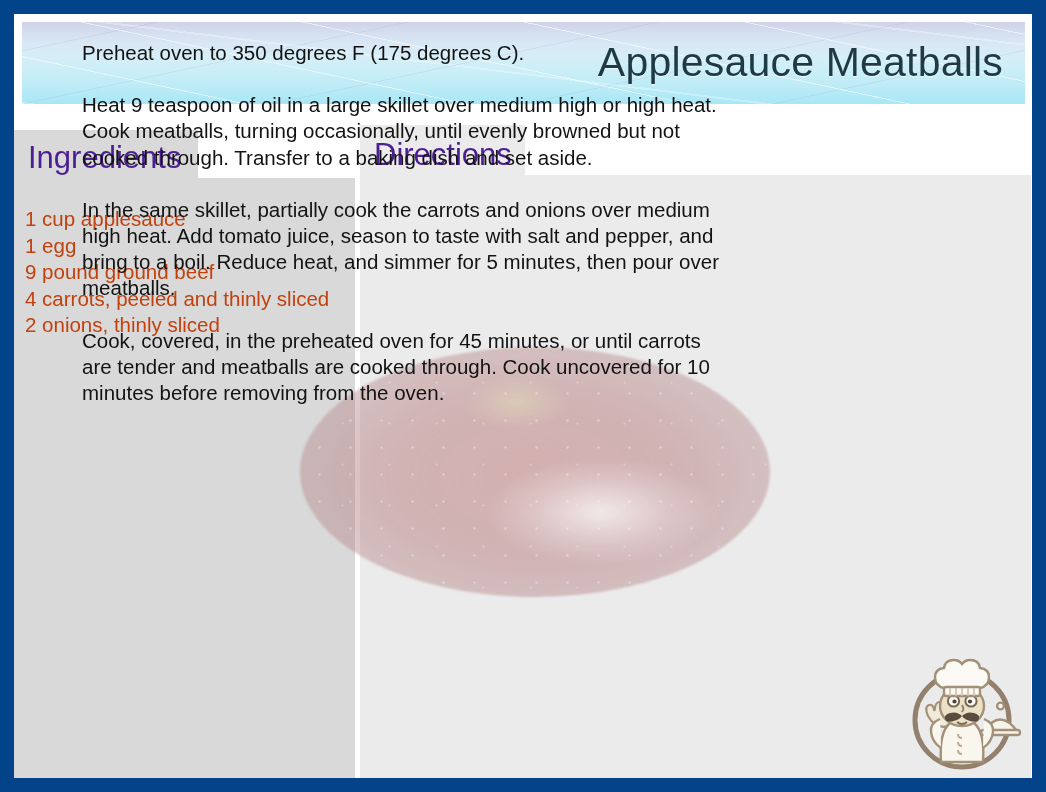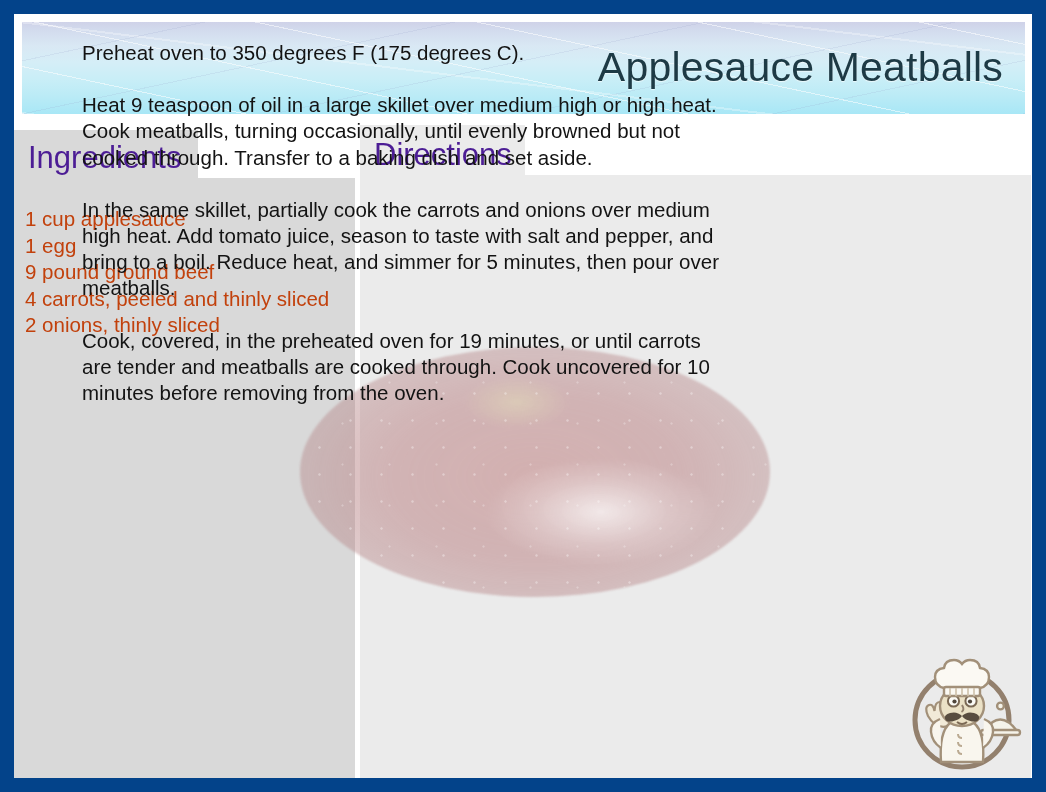--- a/index.html
+++ b/index.html
@@ -29,21 +29,21 @@
     height: 764px;
     background: #ffffff;
   }
 
   
   #banner {
     position: absolute;
     left: 8px;
     top: 8px;
     width: 1003px;
-    height: 92px;
+    height: 82px;
     background:
       linear-gradient(to bottom,
         #cfd2e8 0%,
         #d3dcee 10%,
         #d9e8f4 26%,
         #d5eef7 44%,
         #c9eef7 62%,
         #bbebf6 80%,
         #a8e7f6 100%);
     overflow: hidden;
@@ -264,21 +264,21 @@
 
     <div id="apple-watermark">
       <div id="apple-body"></div>
       <div id="apple-speckles"></div>
     </div>
 
     <div id="directions-text">
       <p>Preheat oven to 350 degrees F (175 degrees C).</p>
       <p>Heat 9 teaspoon of oil in a large skillet over medium high or high heat. Cook meatballs, turning occasionally, until evenly browned but not cooked through. Transfer to a baking dish and set aside.</p>
       <p>In the same skillet, partially cook the carrots and onions over medium high heat. Add tomato juice, season to taste with salt and pepper, and bring to a boil. Reduce heat, and simmer for 5 minutes, then pour over meatballs.</p>
-      <p>Cook, covered, in the preheated oven for 19 minutes, or until carrots are tender and meatballs are cooked through. Cook uncovered for 10 minutes before removing from the oven.</p>
+      <p>Cook, covered, in the preheated oven for 45 minutes, or until carrots are tender and meatballs are cooked through. Cook uncovered for 10 minutes before removing from the oven.</p>
     </div>
 
     <div id="chef-logo">
       <svg viewBox="0 0 128 124" width="128" height="124" aria-hidden="true">
         <g fill="none" stroke="#8a7560" stroke-width="5">
           <circle cx="64" cy="66" r="47"></circle>
         </g>
 
         <g>
           <path d="M86 76 q16 -22 33 0 z" fill="#f7f4ea" stroke="#9b8straight"></path>

